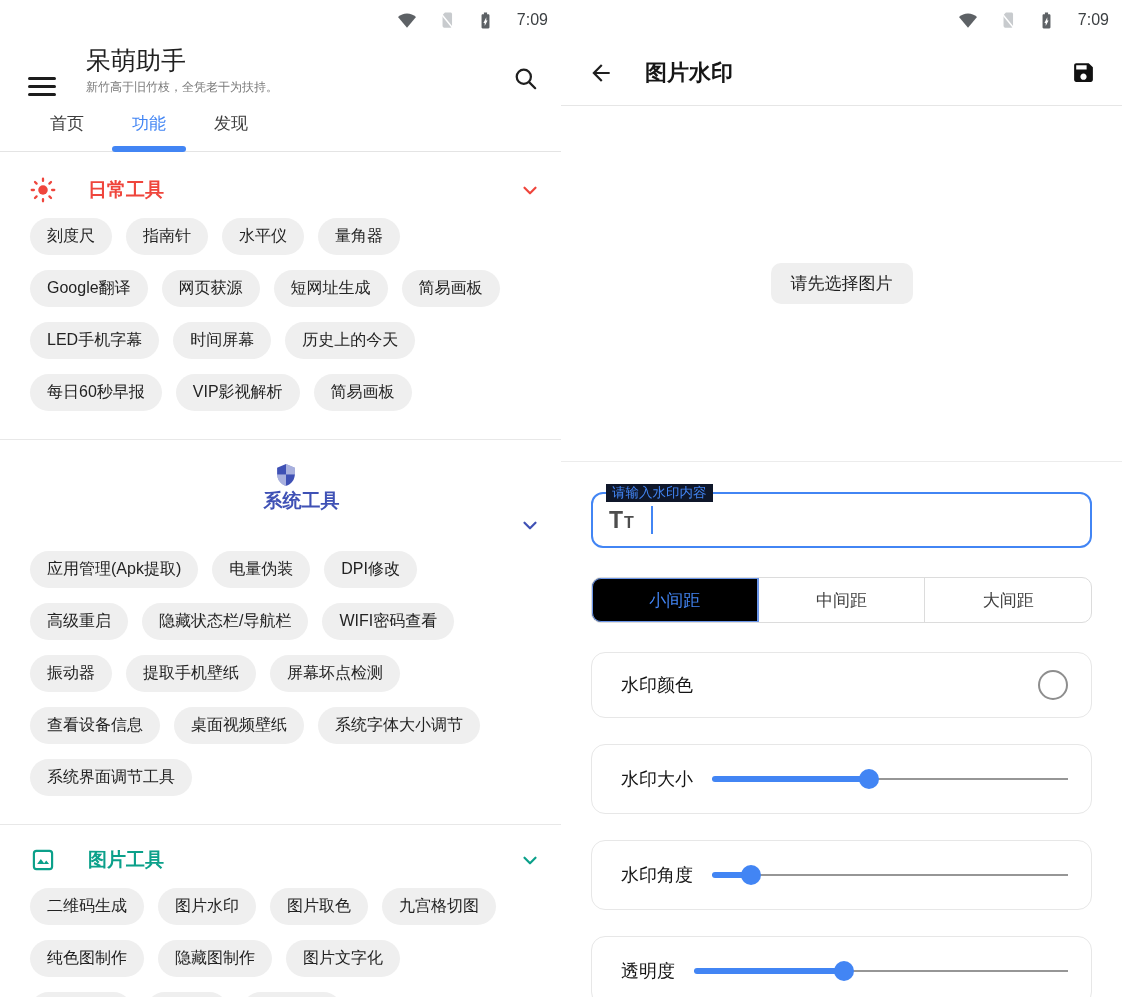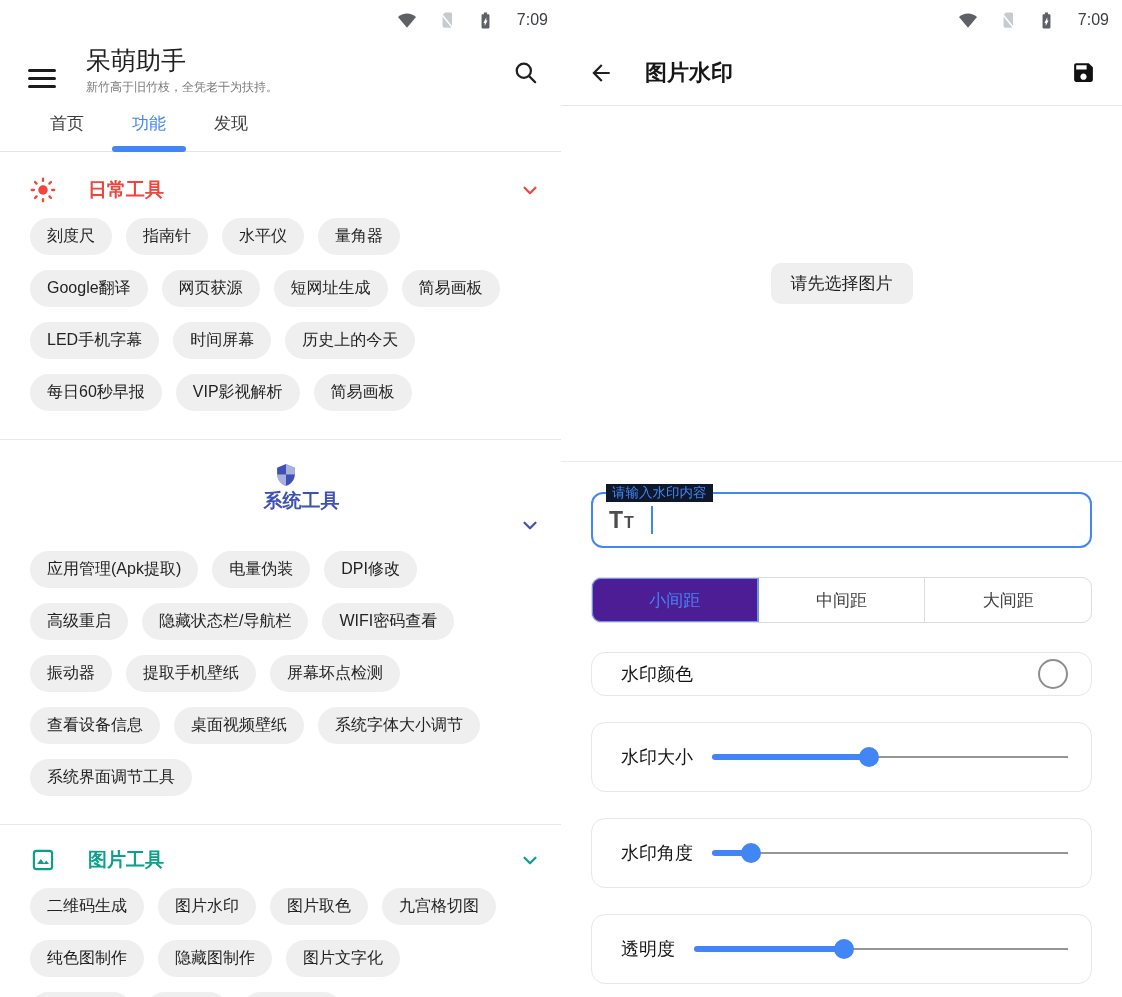--- a/index.html
+++ b/index.html
@@ -8,21 +8,21 @@
   body { display:flex; }
   .panel { width:561px; height:997px; position:relative; background:#fff; flex:none; }
 
   
   .statusbar { height:40px; display:flex; align-items:center; justify-content:flex-end;
     padding-right:13px; gap:20px;padding-left:44px; }
   .statusbar svg { display:block; }
   .st-time { font-size:16px; color:#3c4043; margin-left:2px; }
 
   
-  .app-header { display:flex; align-items:center; padding:4px 22px 0 28px; }
+  .app-header { display:flex; align-items:flex-end; padding:4px 22px 0 28px; }
   .hamburger { width:28px; margin-top:16px; cursor:pointer; }
   .hamburger i { display:block; height:3px; background:#1c1c1c; border-radius:2px; margin-bottom:5px; }
   .hamburger i:last-child { margin-bottom:0; }
   .title-wrap { margin-left:30px; }
   .app-title { font-size:25px; font-weight:500; color:#1f1f1f; line-height:32px; }
   .app-subtitle { font-size:12px; color:#7a7a7a; margin-top:3px; }
   .search-btn { margin-left:auto; margin-top:8px; cursor:pointer; }
 
   
   .tabbar { display:flex; gap:48px; padding-left:50px; height:56px; align-items:center;
@@ -69,27 +69,27 @@
   .caret { width:2px; height:28px; background:var(--accent,#4285f4); margin-left:16px;
     animation:blink 1.1s steps(1) infinite; }
   @keyframes blink { 50% { opacity:0; } }
 
   
   .seg { display:flex; margin:29px 30px 0; height:46px; border:1px solid #dcdcdc;
     border-radius:10px; background:#fff; }
   .seg-item { flex:1; display:flex; align-items:center; justify-content:center;
     font-size:17px; color:#414141; border-right:1px solid #dcdcdc; cursor:pointer; }
   .seg-item:last-child { border-right:none; }
-  .seg-item.selected { background:#4c1d95; color:var(--accent,#4285f4);
+  .seg-item.selected { background:#000000; color:var(--accent,#4285f4);
     border-radius:9px 0 0 9px; box-shadow:inset 0 0 0 1px #6b96ea; border-right-color:#6b96ea; }
 
   
   .card { margin:26px 30px 0; border:1px solid #e7e7e7; border-radius:14px; background:#fff;
     display:flex; align-items:center; padding:0 23px 0 29px; height:70px; }
-  .card.first { margin-top:29px; height:44px; }
+  .card.first { margin-top:29px; height:66px; }
   .card-label { font-size:18px; color:#141414; white-space:nowrap; }
   .color-circle { margin-left:auto; width:30px; height:30px; border:2px solid #8e8e8e;
     border-radius:50%; cursor:pointer; }
   .slider { flex:1; margin-left:19px; position:relative; height:22px; cursor:pointer; }
   .sl-track { position:absolute; left:0; right:0; top:10px; height:2px; background:#969696; }
   .sl-fill { position:absolute; left:0; top:8px; height:6px; border-radius:3px;
     background:var(--accent,#4285f4); }
   .sl-thumb { position:absolute; top:1px; width:20px; height:20px; border-radius:50%;
     background:var(--accent,#4285f4); }
 </style>

